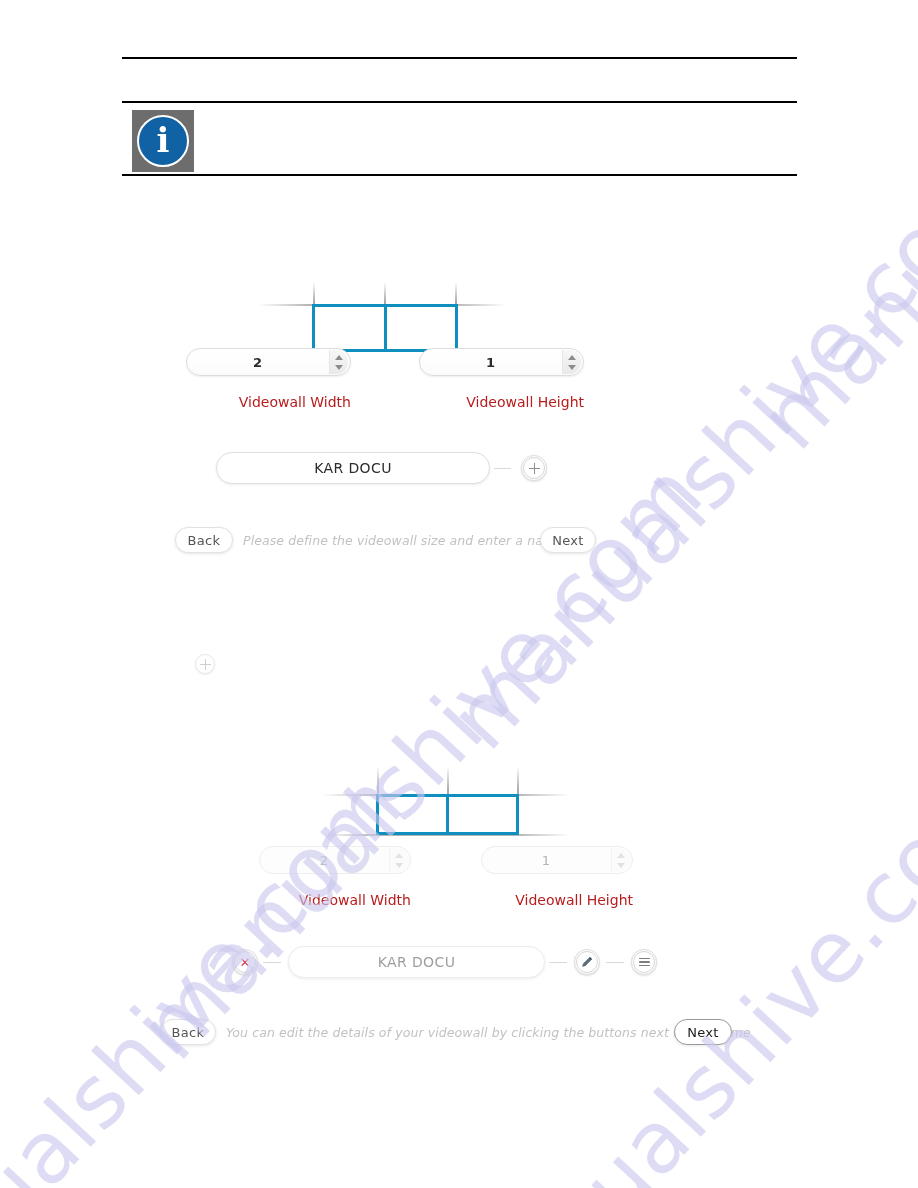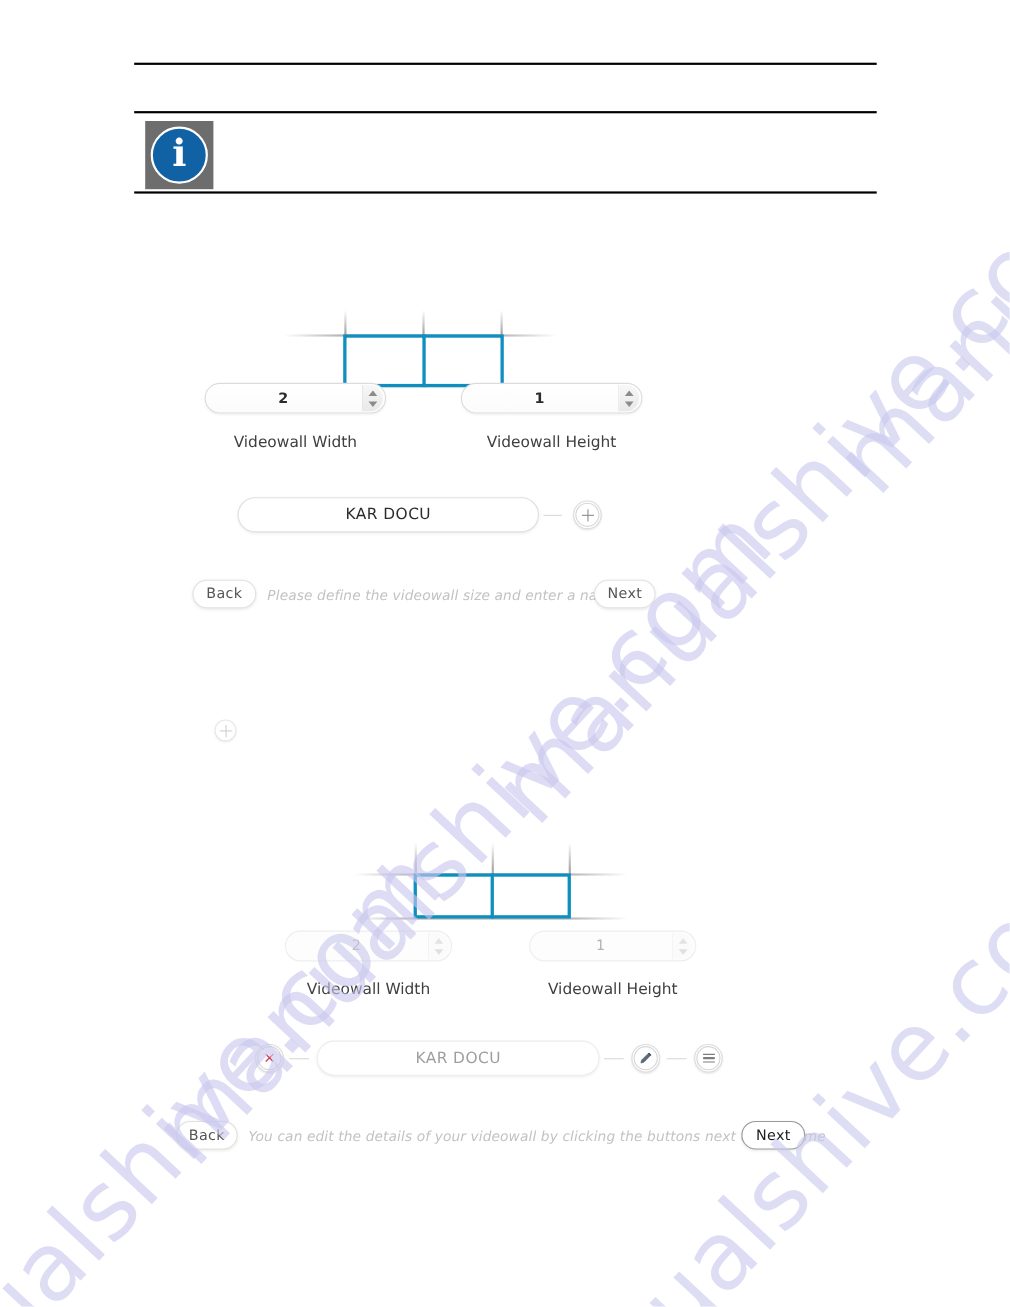--- a/index.html
+++ b/index.html
@@ -163,22 +163,22 @@
   .arrows .tri.up   { border-bottom: 5px solid #8c8c8c; }
   .arrows .tri.down { border-top: 5px solid #8c8c8c; }
 
   .field-labels {
     position: relative;
     height: 24px;
   }
   .field-label {
     position: absolute;
     font-size: 14px;
-    color: #404040;
-    text-align: center;
+    color: #b91c1c;
+    text-align: right;
   }
 
   
   .name-row {
     position: relative;
     height: 40px;
   }
   .name-field {
     position: absolute;
     height: 32px;

